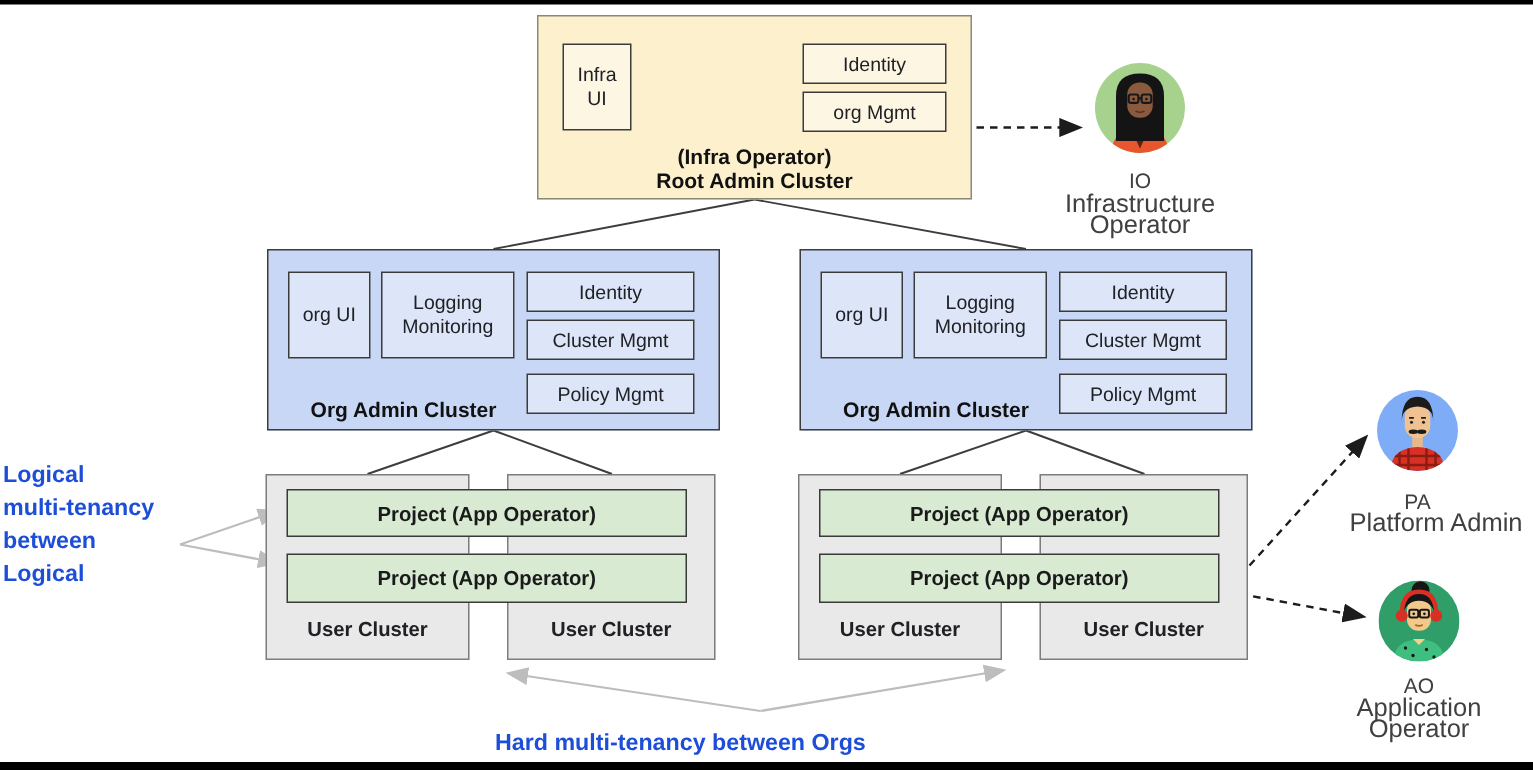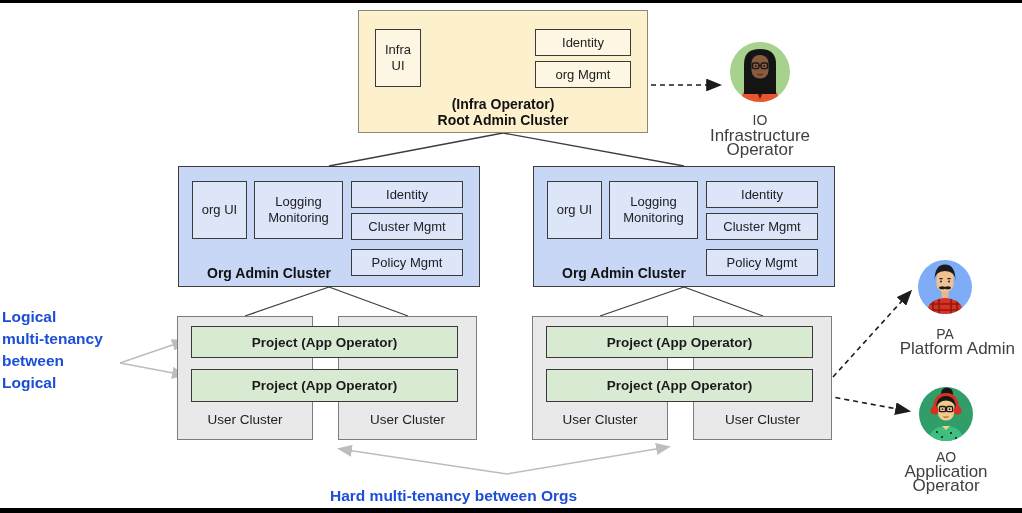--- a/index.html
+++ b/index.html
@@ -32,21 +32,21 @@
     position:absolute; box-sizing:border-box; border:1.6px solid #3a3a3a;
     background:#D9EAD3; display:flex; align-items:center; justify-content:center;
     font-size:13.5px; font-weight:bold; color:#1a1a1a; text-align:center;
   }
 
   .cluster-title {
     position:absolute; text-align:center; font-weight:bold; font-size:14px;
     line-height:16px; color:#111;
   }
   .uc-label {
-    position:absolute; text-align:center; font-size:13.5px; color:#202124;
+    position:absolute; text-align:center; font-size:13.5px; color:#202124;font-weight:bold;
   }
 
   .annotation {
     position:absolute; text-align:left; font-weight:bold; color:#1d4ed8;
   }
   #left-annotation { left:2px; top:306px; width:120px; font-size:15.5px; line-height:22px; }
   #bottom-annotation { left:330px; top:487px; width:352px; font-size:15.5px; }
 
   .persona-caption { position:absolute; text-align:center; color:#404040; }
   .persona-abbr { font-size:14px; line-height:15px; }

